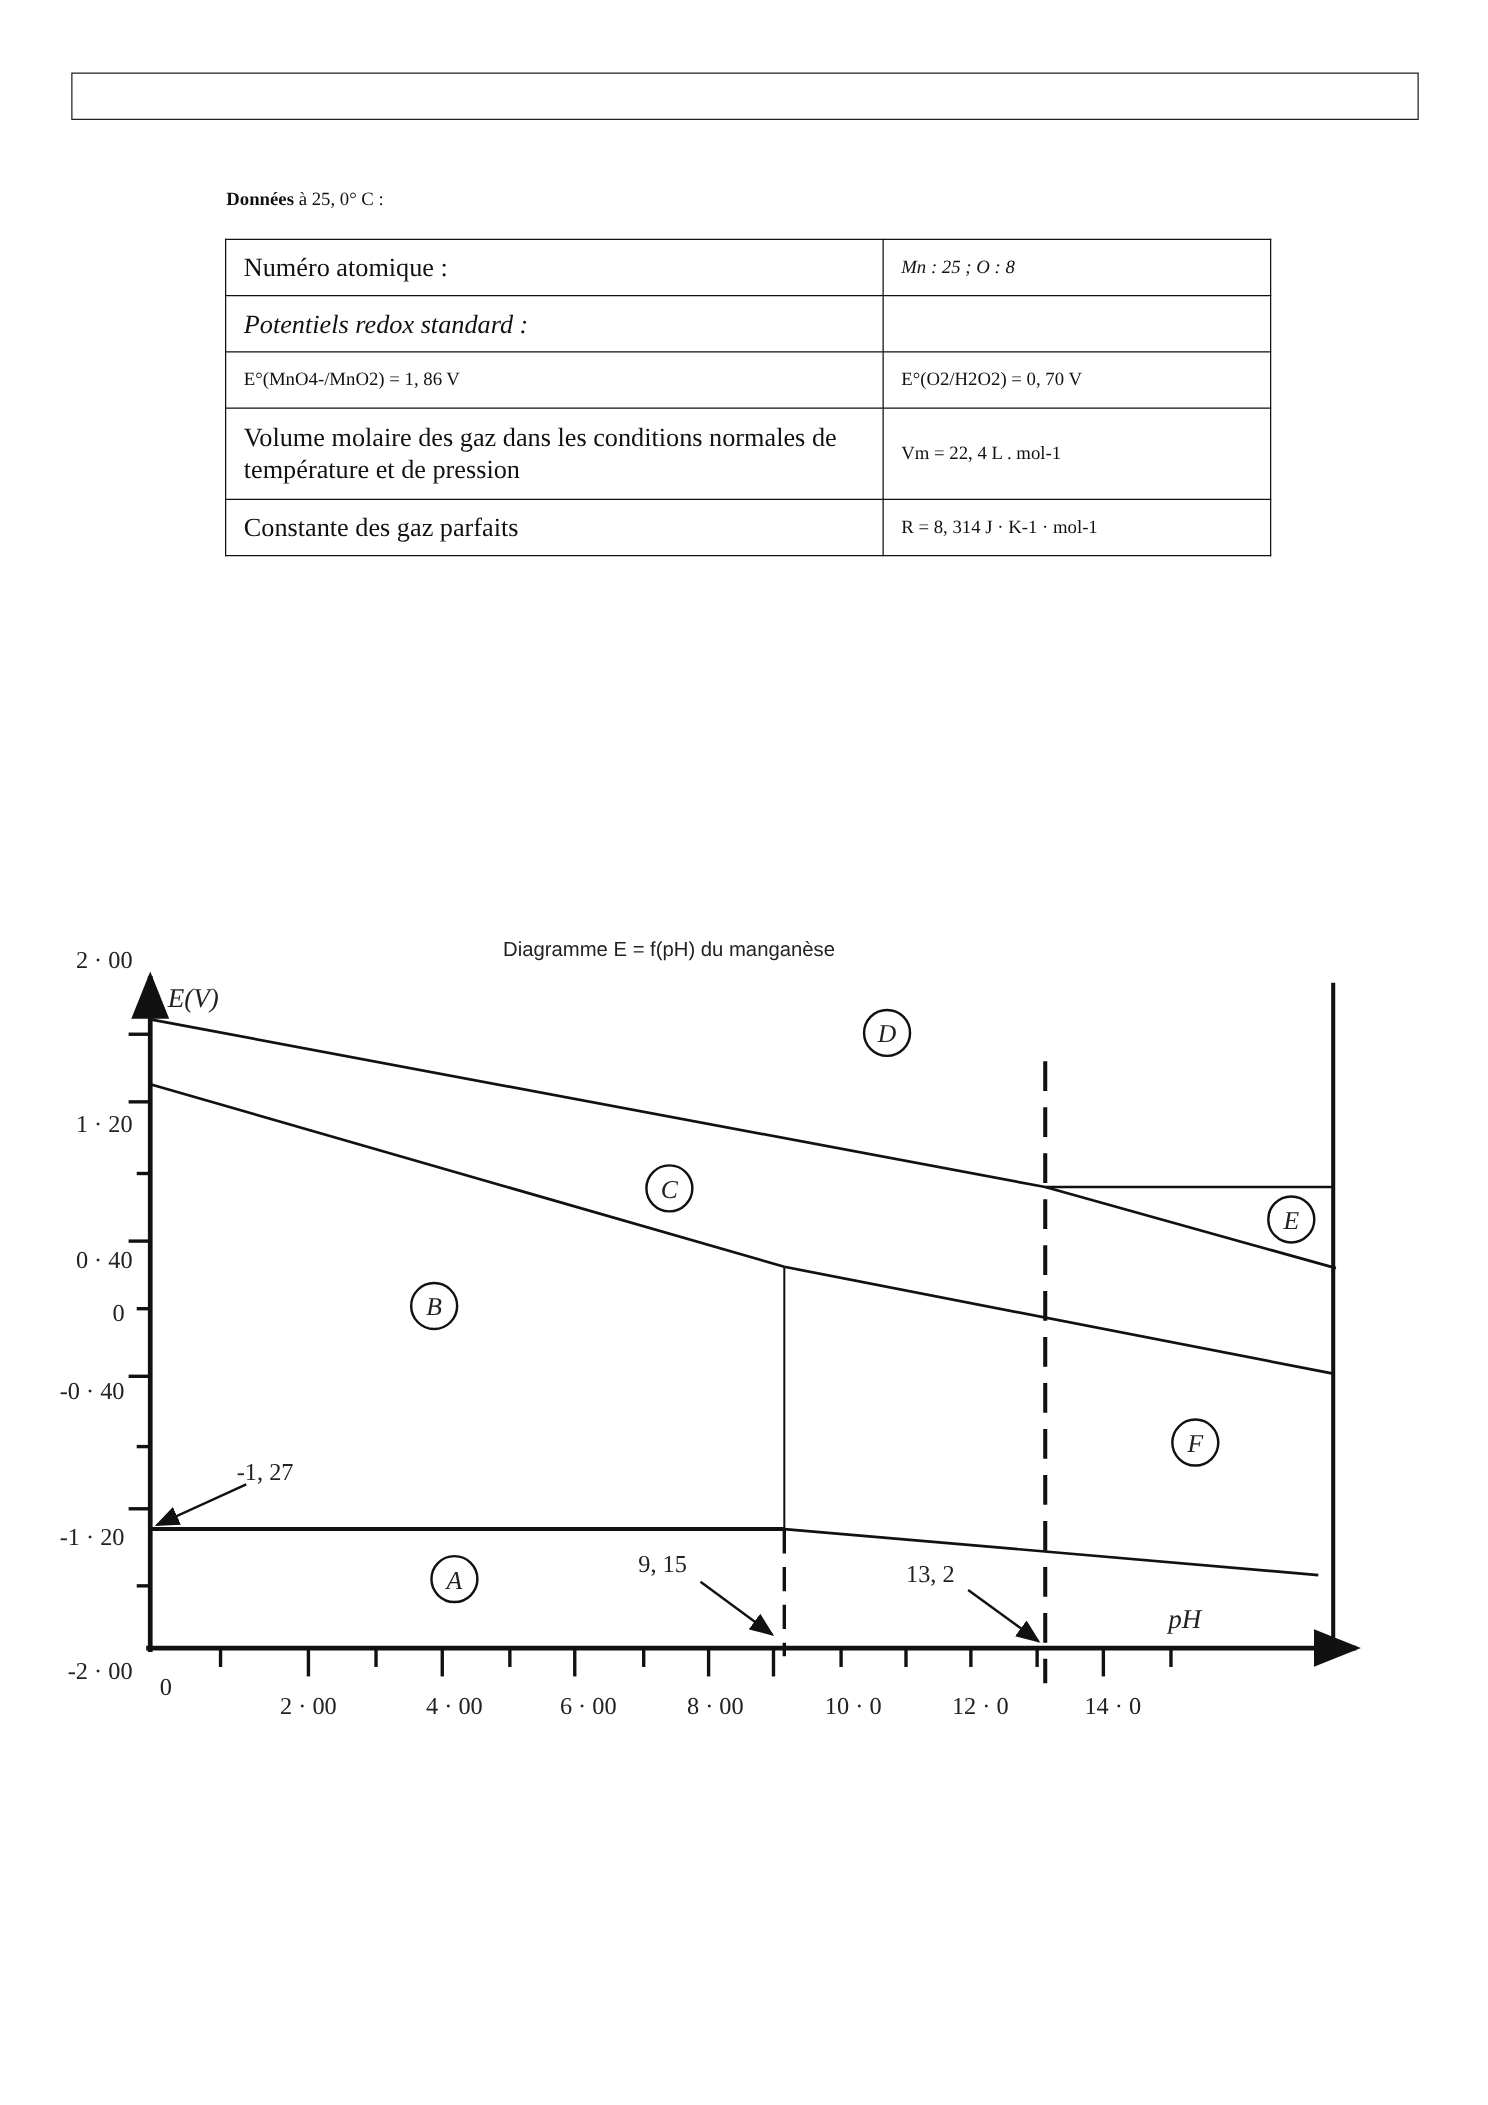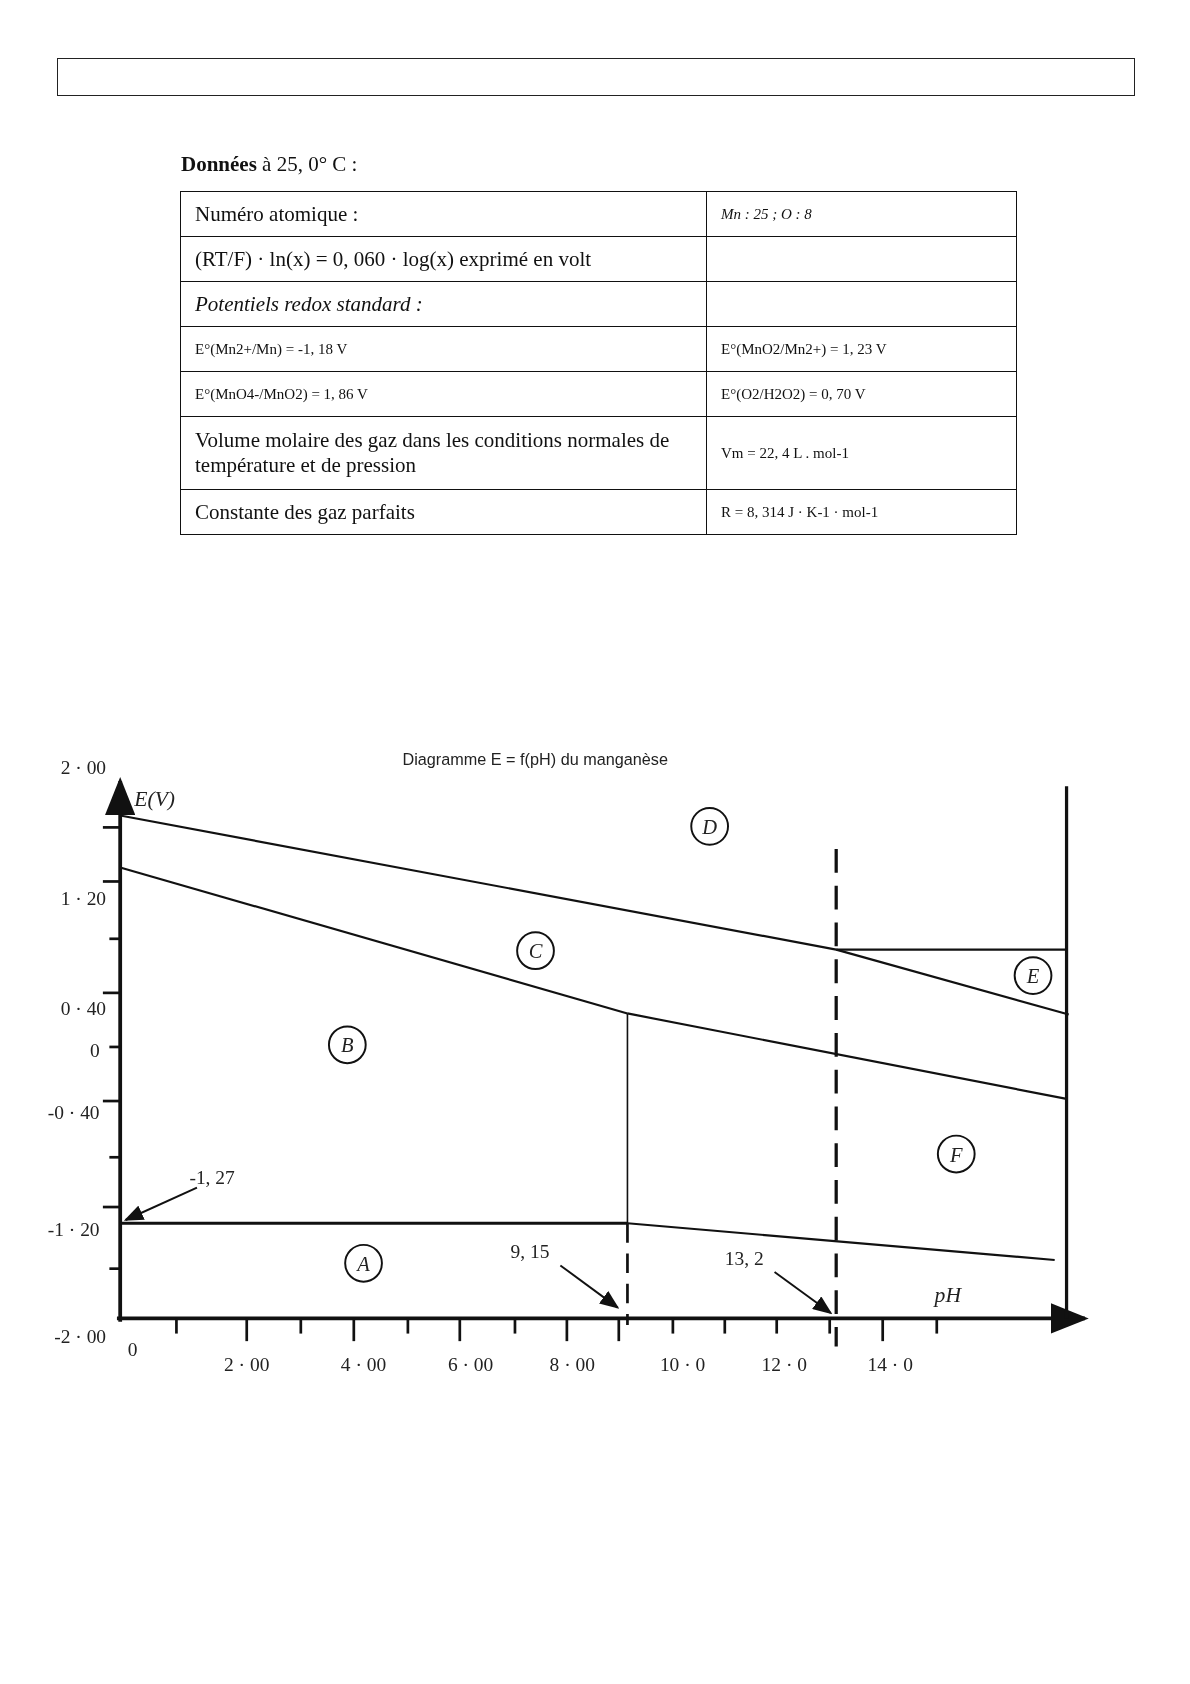--- a/index.html
+++ b/index.html
@@ -1,18 +1,18 @@
 <!DOCTYPE html>
 <html><head>
 <meta charset="utf-8">
 <style>
   html, body { margin:0; padding:0; background:#fff; }
   body { width:1190px; height:1684px; position:relative; overflow:hidden; font-family:"Liberation Serif", serif; color:#111; }
   .header-box { position:absolute; left:57px; top:58px; width:1078px; height:38px; border:1.5px solid #222; box-sizing:border-box; }
-  .donnees { position:absolute; left:181px; top:152px; font-size:21px; }
+  .donnees { position:absolute; left:181px; top:152px; font-size:15px; }
   .donnees b { font-weight:bold; }
   table.data { position:absolute; left:180px; top:191px; width:837px; border-collapse:collapse; font-size:21px; }
   table.data td { border:1.5px solid #111; padding:0 14px; height:44px; vertical-align:middle; }
   table.data td.c1 { width:497px; }
   table.data td.c2 { font-size:15px; }
   table.data tr.tall td { height:72px; }
   .it { font-style:italic; }
   svg.chart { position:absolute; left:0; top:0; }
   .title-sans { font-family:"Liberation Sans", sans-serif; }
 </style>
@@ -26,30 +26,22 @@
   <span>à 25, 0° C :</span>
 </div>
 
 <table class="data">
   <tbody>
       <tr>
         <td class="c1">Numéro atomique :</td>
         <td class="c2 it">Mn : 25 ;   O : 8</td>
       </tr>
   <tr>
-        <td class="c1">(RT/F) · ln(x) = 0, 060 · log(x) exprimé en volt</td>
-        <td class="c2"></td>
-      </tr>
-  <tr>
         <td class="c1 it">Potentiels redox standard :</td>
         <td class="c2"></td>
-      </tr>
-  <tr>
-        <td class="c1 c2">E°(Mn2+/Mn) = -1, 18 V</td>
-        <td class="c2">E°(MnO2/Mn2+) = 1, 23 V</td>
       </tr>
   <tr>
         <td class="c1 c2">E°(MnO4-/MnO2) = 1, 86 V</td>
         <td class="c2">E°(O2/H2O2) = 0, 70 V</td>
       </tr>
   <tr class="tall">
         <td class="c1">Volume molaire des gaz dans les conditions normales de température et de pression</td>
         <td class="c2">Vm = 22, 4 L . mol-1</td>
       </tr>
   <tr>

